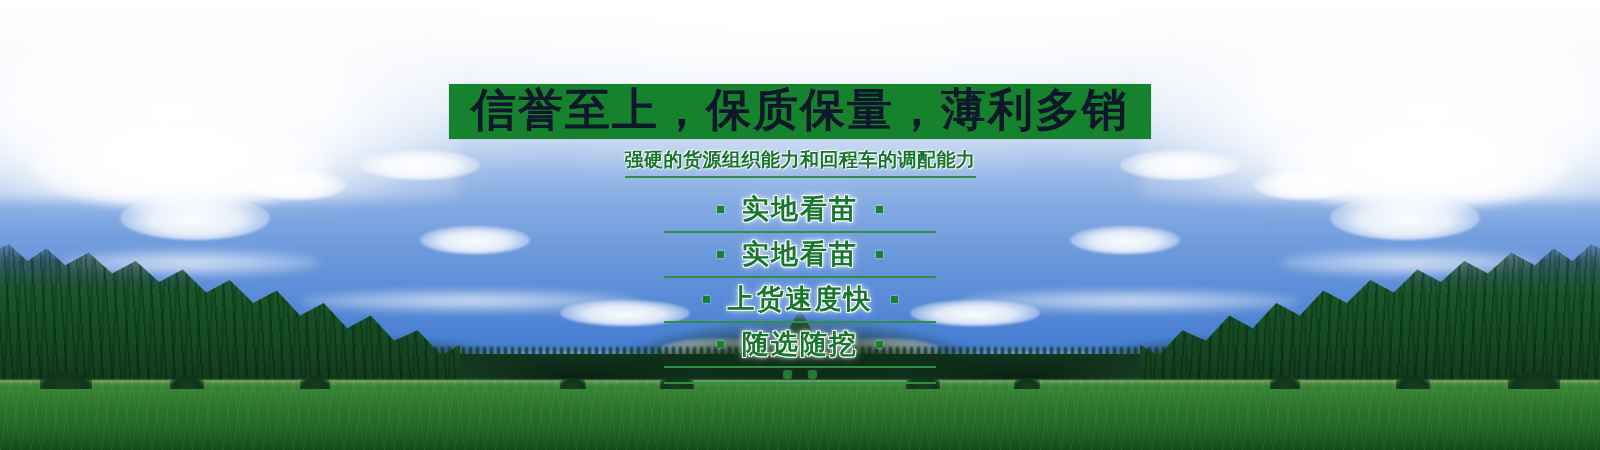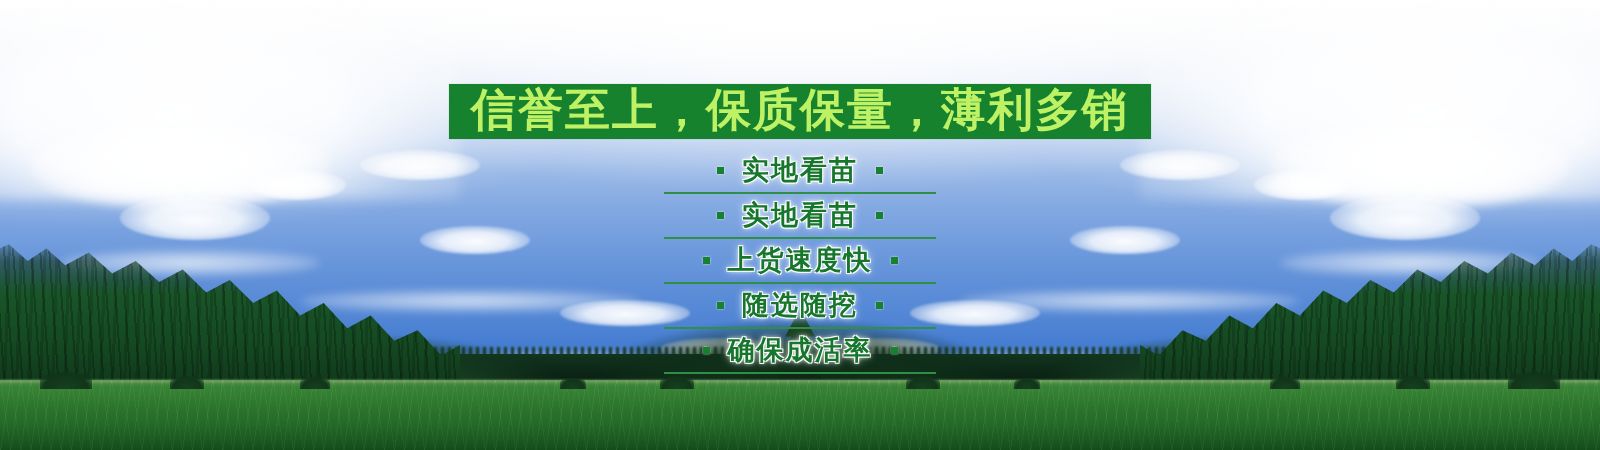--- a/index.html
+++ b/index.html
@@ -206,21 +206,21 @@
     margin-top:84px;
     background:#17822e;
     padding:3px 22px 7px 22px;
     line-height:1;
     box-shadow:0 0 0 1px rgba(0,0,0,.04);
   }
   .title-bar .title{
     font-family:"DejaVu Sans","Liberation Sans",sans-serif;
     font-size:45px;
     font-weight:bold;
-    color:#bef264;
+    color:#0f172a;
     letter-spacing:2px;
     white-space:nowrap;
     display:block;
   }
 
   .subtitle{
     margin-top:8px;
     font-size:19px;
     font-weight:bold;
     color:#16742b;
@@ -361,20 +361,21 @@
       <div class="bush" style="right:660px; width:34px; height:13px;"></div>
     </div>
   </div>
 
   <div class="content">
 
     <div class="title-bar">
       <span class="title">信誉至上，保质保量，薄利多销</span>
     </div>
 
+    <div class="subtitle">强硬的货源组织能力和回程车的调配能力</div>
 
     <ul class="feature-list">
       <li class="feature-item">
         <span class="dot"></span>
         <span class="ftext">实地看苗</span>
         <span class="dot"></span>
       </li>
       <li class="feature-item">
         <span class="dot"></span>
         <span class="ftext">实地看苗</span>
@@ -385,19 +386,18 @@
         <span class="ftext">上货速度快</span>
         <span class="dot"></span>
       </li>
       <li class="feature-item">
         <span class="dot"></span>
         <span class="ftext">随选随挖</span>
         <span class="dot"></span>
       </li>
       <li class="feature-item">
         <span class="dot"></span>
-        <span class="ftext">确保成活率</span>
         <span class="dot"></span>
       </li>
     </ul>
 
   </div>
 </div>
 
 </body></html>

